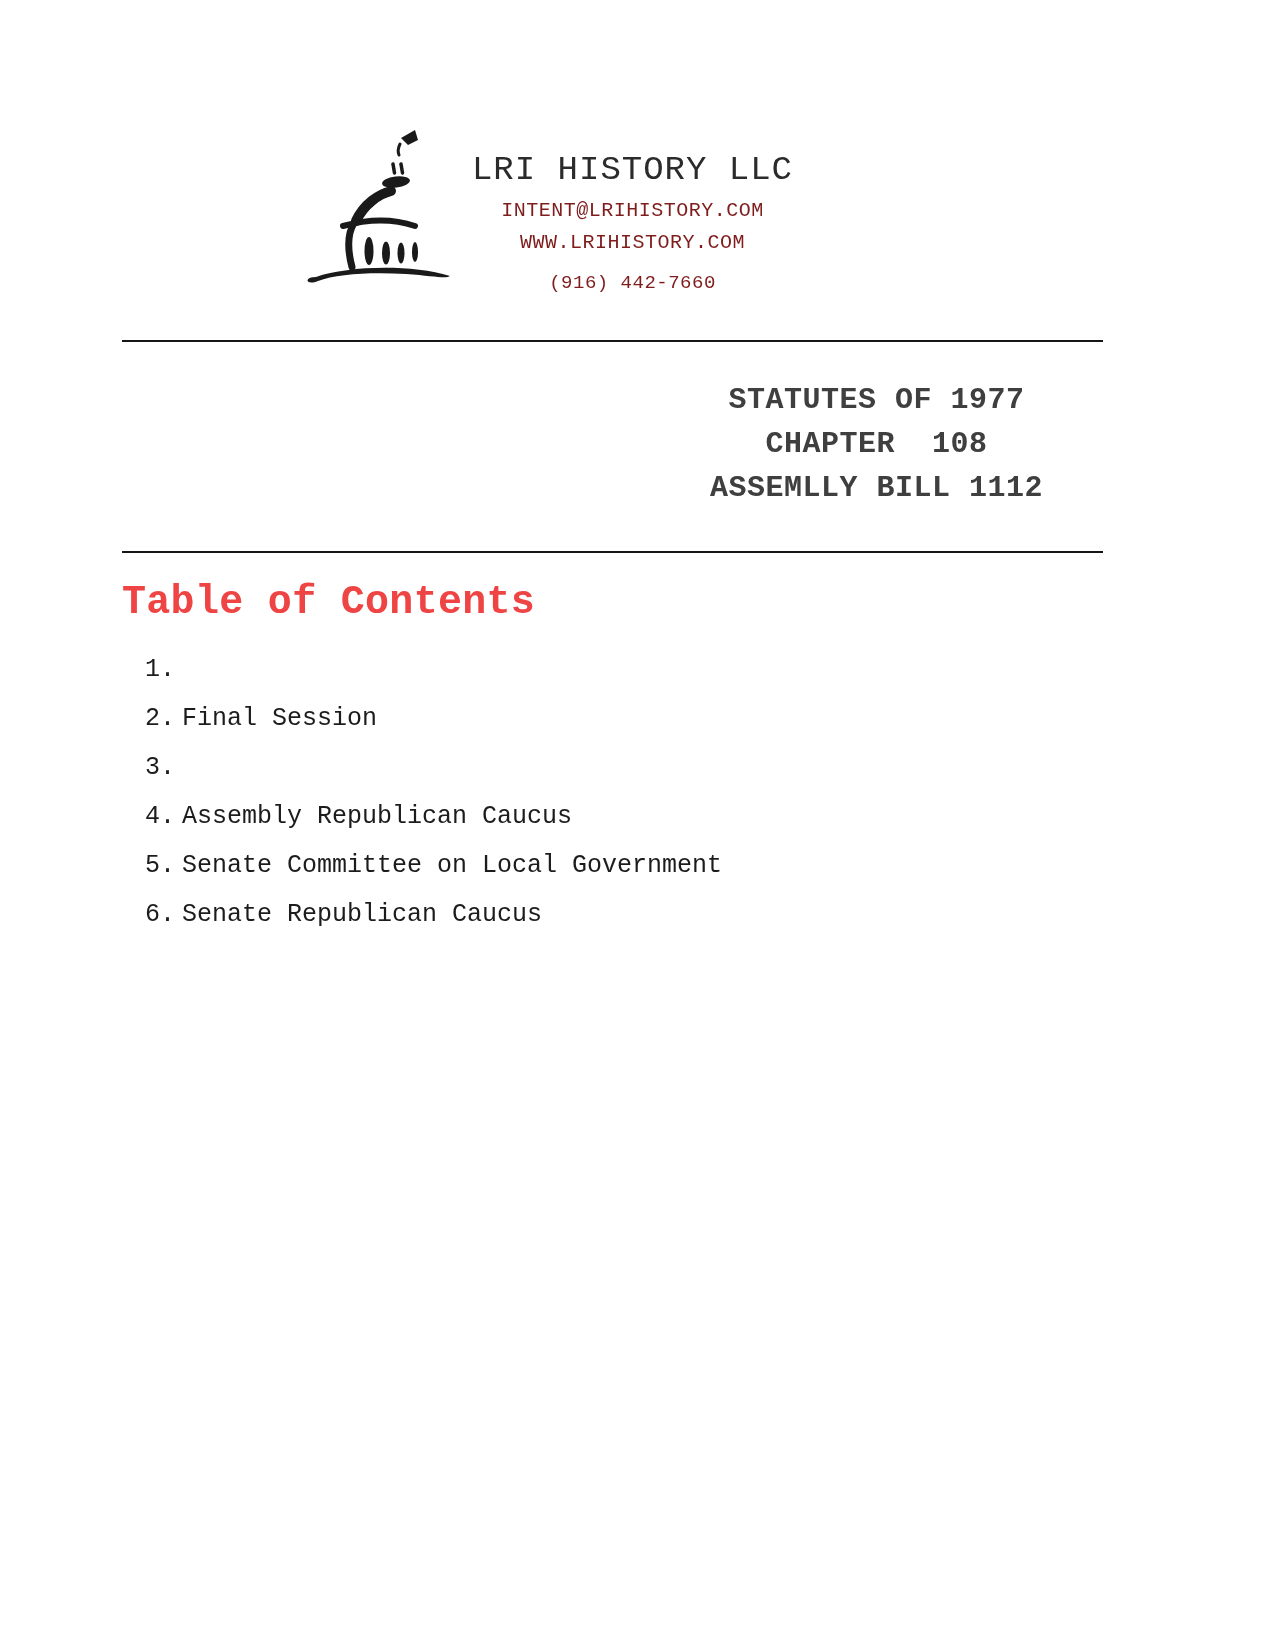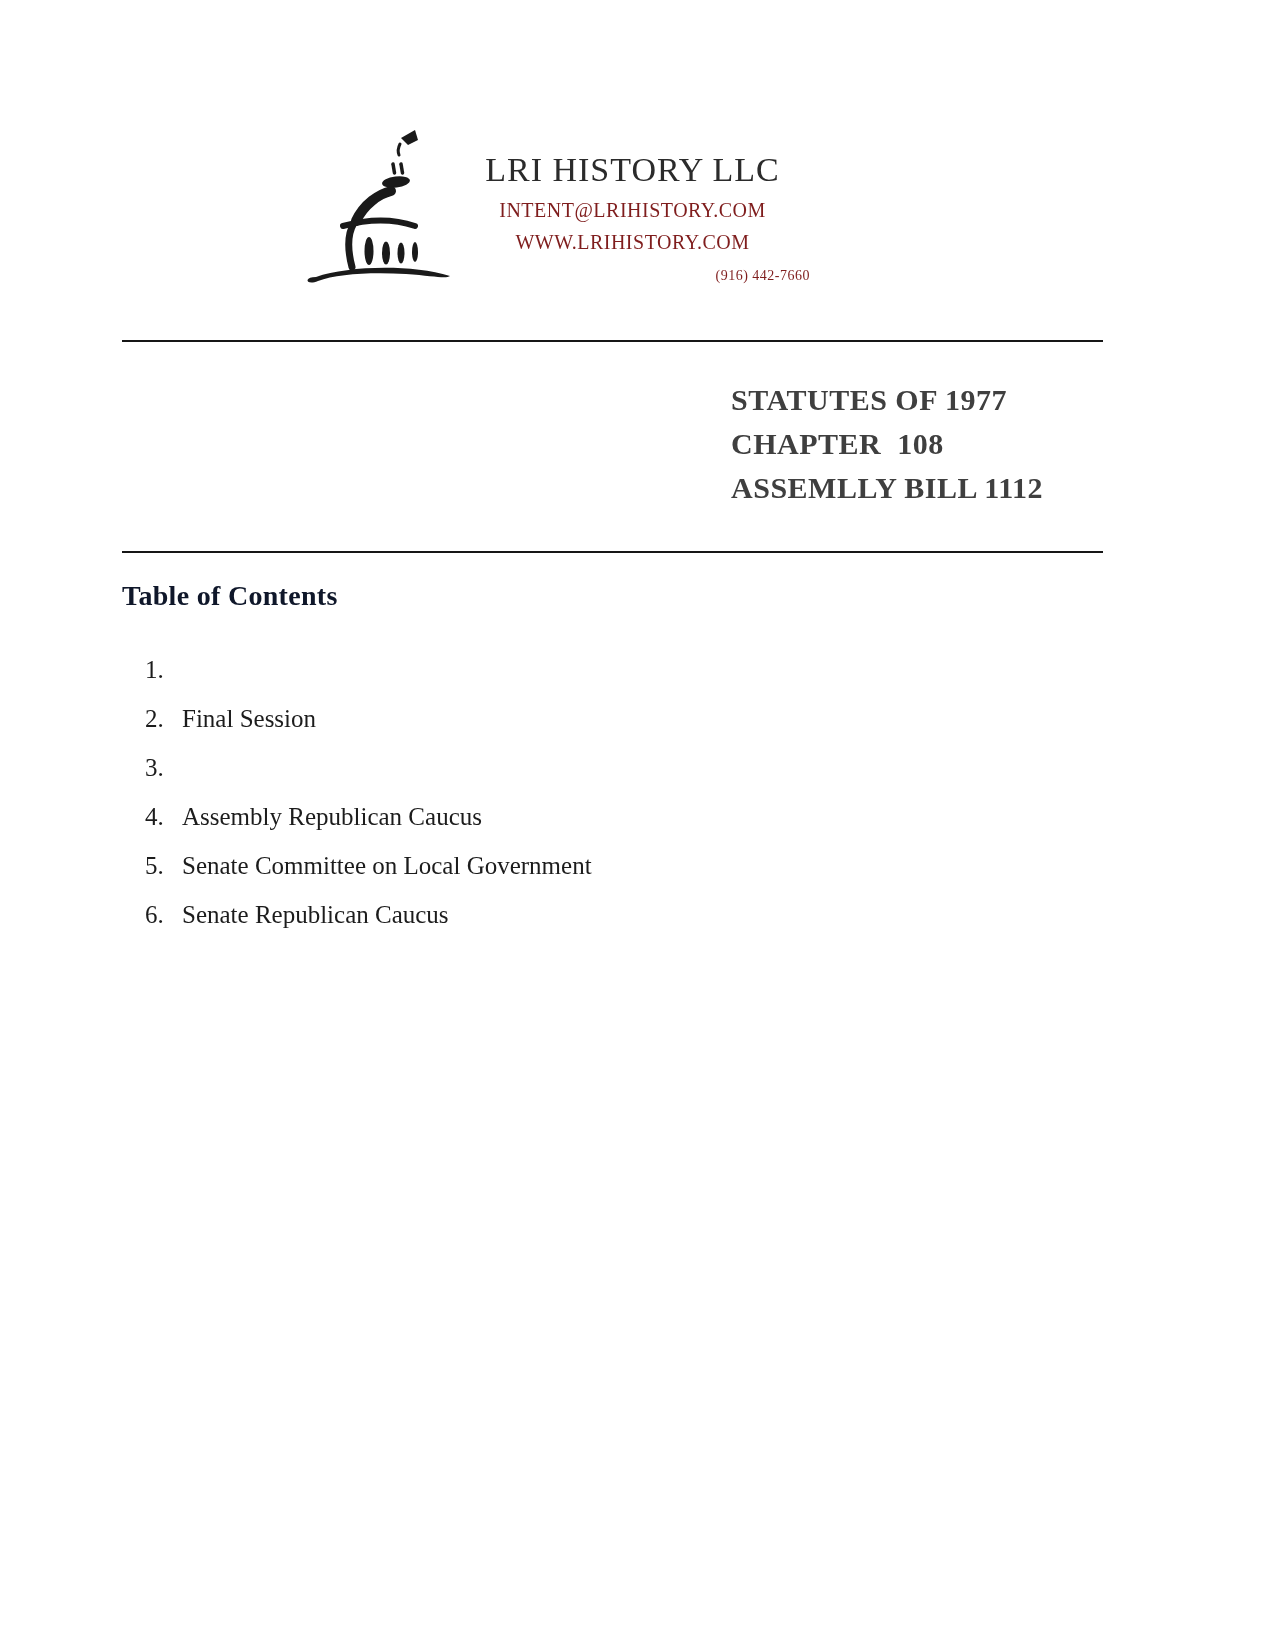--- a/index.html
+++ b/index.html
@@ -6,21 +6,21 @@
     margin: 0;
     padding: 0;
     background: #e8e8e8;
   }
   .page {
     position: relative;
     width: 1276px;
     height: 1651px;
     margin: 0 auto;
     background: #ffffff;
-    font-family: Liberation Serif, serif;
+    font-family: Liberation Mono, monospace;
     overflow: hidden;
   }
 
   
   .logo {
     position: absolute;
     left: 296px;
     top: 124px;
     width: 166px;
     height: 168px;
@@ -42,58 +42,57 @@
   }
   .contact-line {
     font-size: 20px;
     line-height: 23px;
     letter-spacing: 0.5px;
     margin-top: 9px;
     color: #7f1d1d;
     white-space: nowrap;
   }
   .contact-line.phone {
-    font-size: 14px;
-    margin-top: 10px;
-    text-align: right;
+    font-size: 19px;
+    margin-top: 18px;
   }
 
   
   .rule {
     position: absolute;
     left: 122px;
     width: 981px;
     height: 2px;
     background: #161616;
   }
   .rule.top { top: 340px; }
   .rule.bottom { top: 551px; }
 
   
   .doc-info {
     position: absolute;
     top: 378px;
     right: 233px;
-    text-align: left;
+    text-align: center;
     font-weight: bold;
     font-size: 30px;
     line-height: 44px;
     color: #3f3f3f;
     letter-spacing: 0.5px;
   }
   .doc-info div { white-space: pre; }
 
   
   .toc-title {
     position: absolute;
     left: 122px;
     top: 580px;
-    font-size: 28px;
+    font-size: 40px;
     font-weight: bold;
-    color: #0f172a;
+    color: #ef4444;
     letter-spacing: 0.3px;
   }
   .toc-list {
     position: absolute;
     left: 145px;
     top: 645px;
     color: #1c1c1c;
     font-size: 25px;
   }
   .toc-item {

